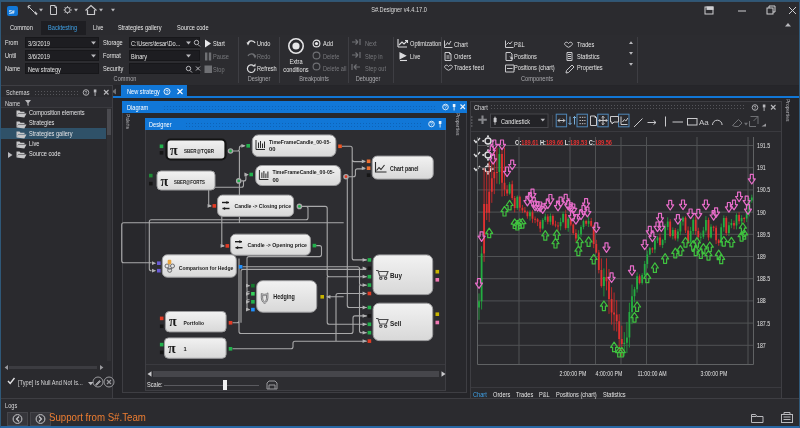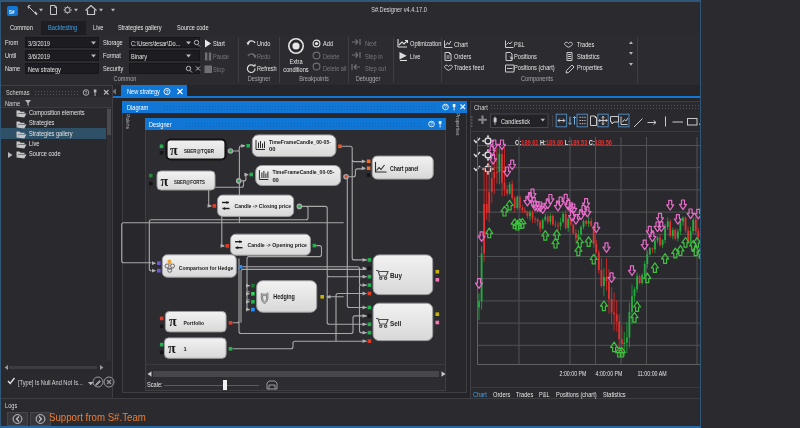--- a/index.html
+++ b/index.html
@@ -1,16 +1,16 @@
 <!DOCTYPE html>
 <html><head><meta charset="utf-8">
 <style>
 *{margin:0;padding:0;box-sizing:border-box}
 html,body{width:800px;height:428px;overflow:hidden;background:#2b2b2f;font-family:"Liberation Sans",sans-serif;}
-#w{position:absolute;left:0;top:0;width:701px;height:428px;background:#2b2b2f;border:1px solid #2f5878;border-bottom:2px solid #2767a4;overflow:hidden}
+#w{position:absolute;left:0;top:0;width:800px;height:428px;background:#2b2b2f;border:1px solid #2f5878;border-bottom:2px solid #2767a4;overflow:hidden}
 .t{position:absolute;white-space:nowrap;color:#e4e4e4;font-size:7.5px;transform:scaleX(.75);transform-origin:0 50%;line-height:9.5px}
 .tc{transform-origin:50% 50%}
 .gray{color:#77787c}
 .blue{color:#3fa2e8}
 .sep{position:absolute;width:1px;background:#3e3e43}
 .fld{position:absolute;height:11px;background:#1d1d21;border:1px solid #17171a}
 svg{position:absolute;overflow:visible}
 .vtab{position:absolute;color:#b7b7bb;font-size:7px;writing-mode:vertical-rl;letter-spacing:0;transform:scale(.7);transform-origin:0 0}
 </style></head>
 <body>

